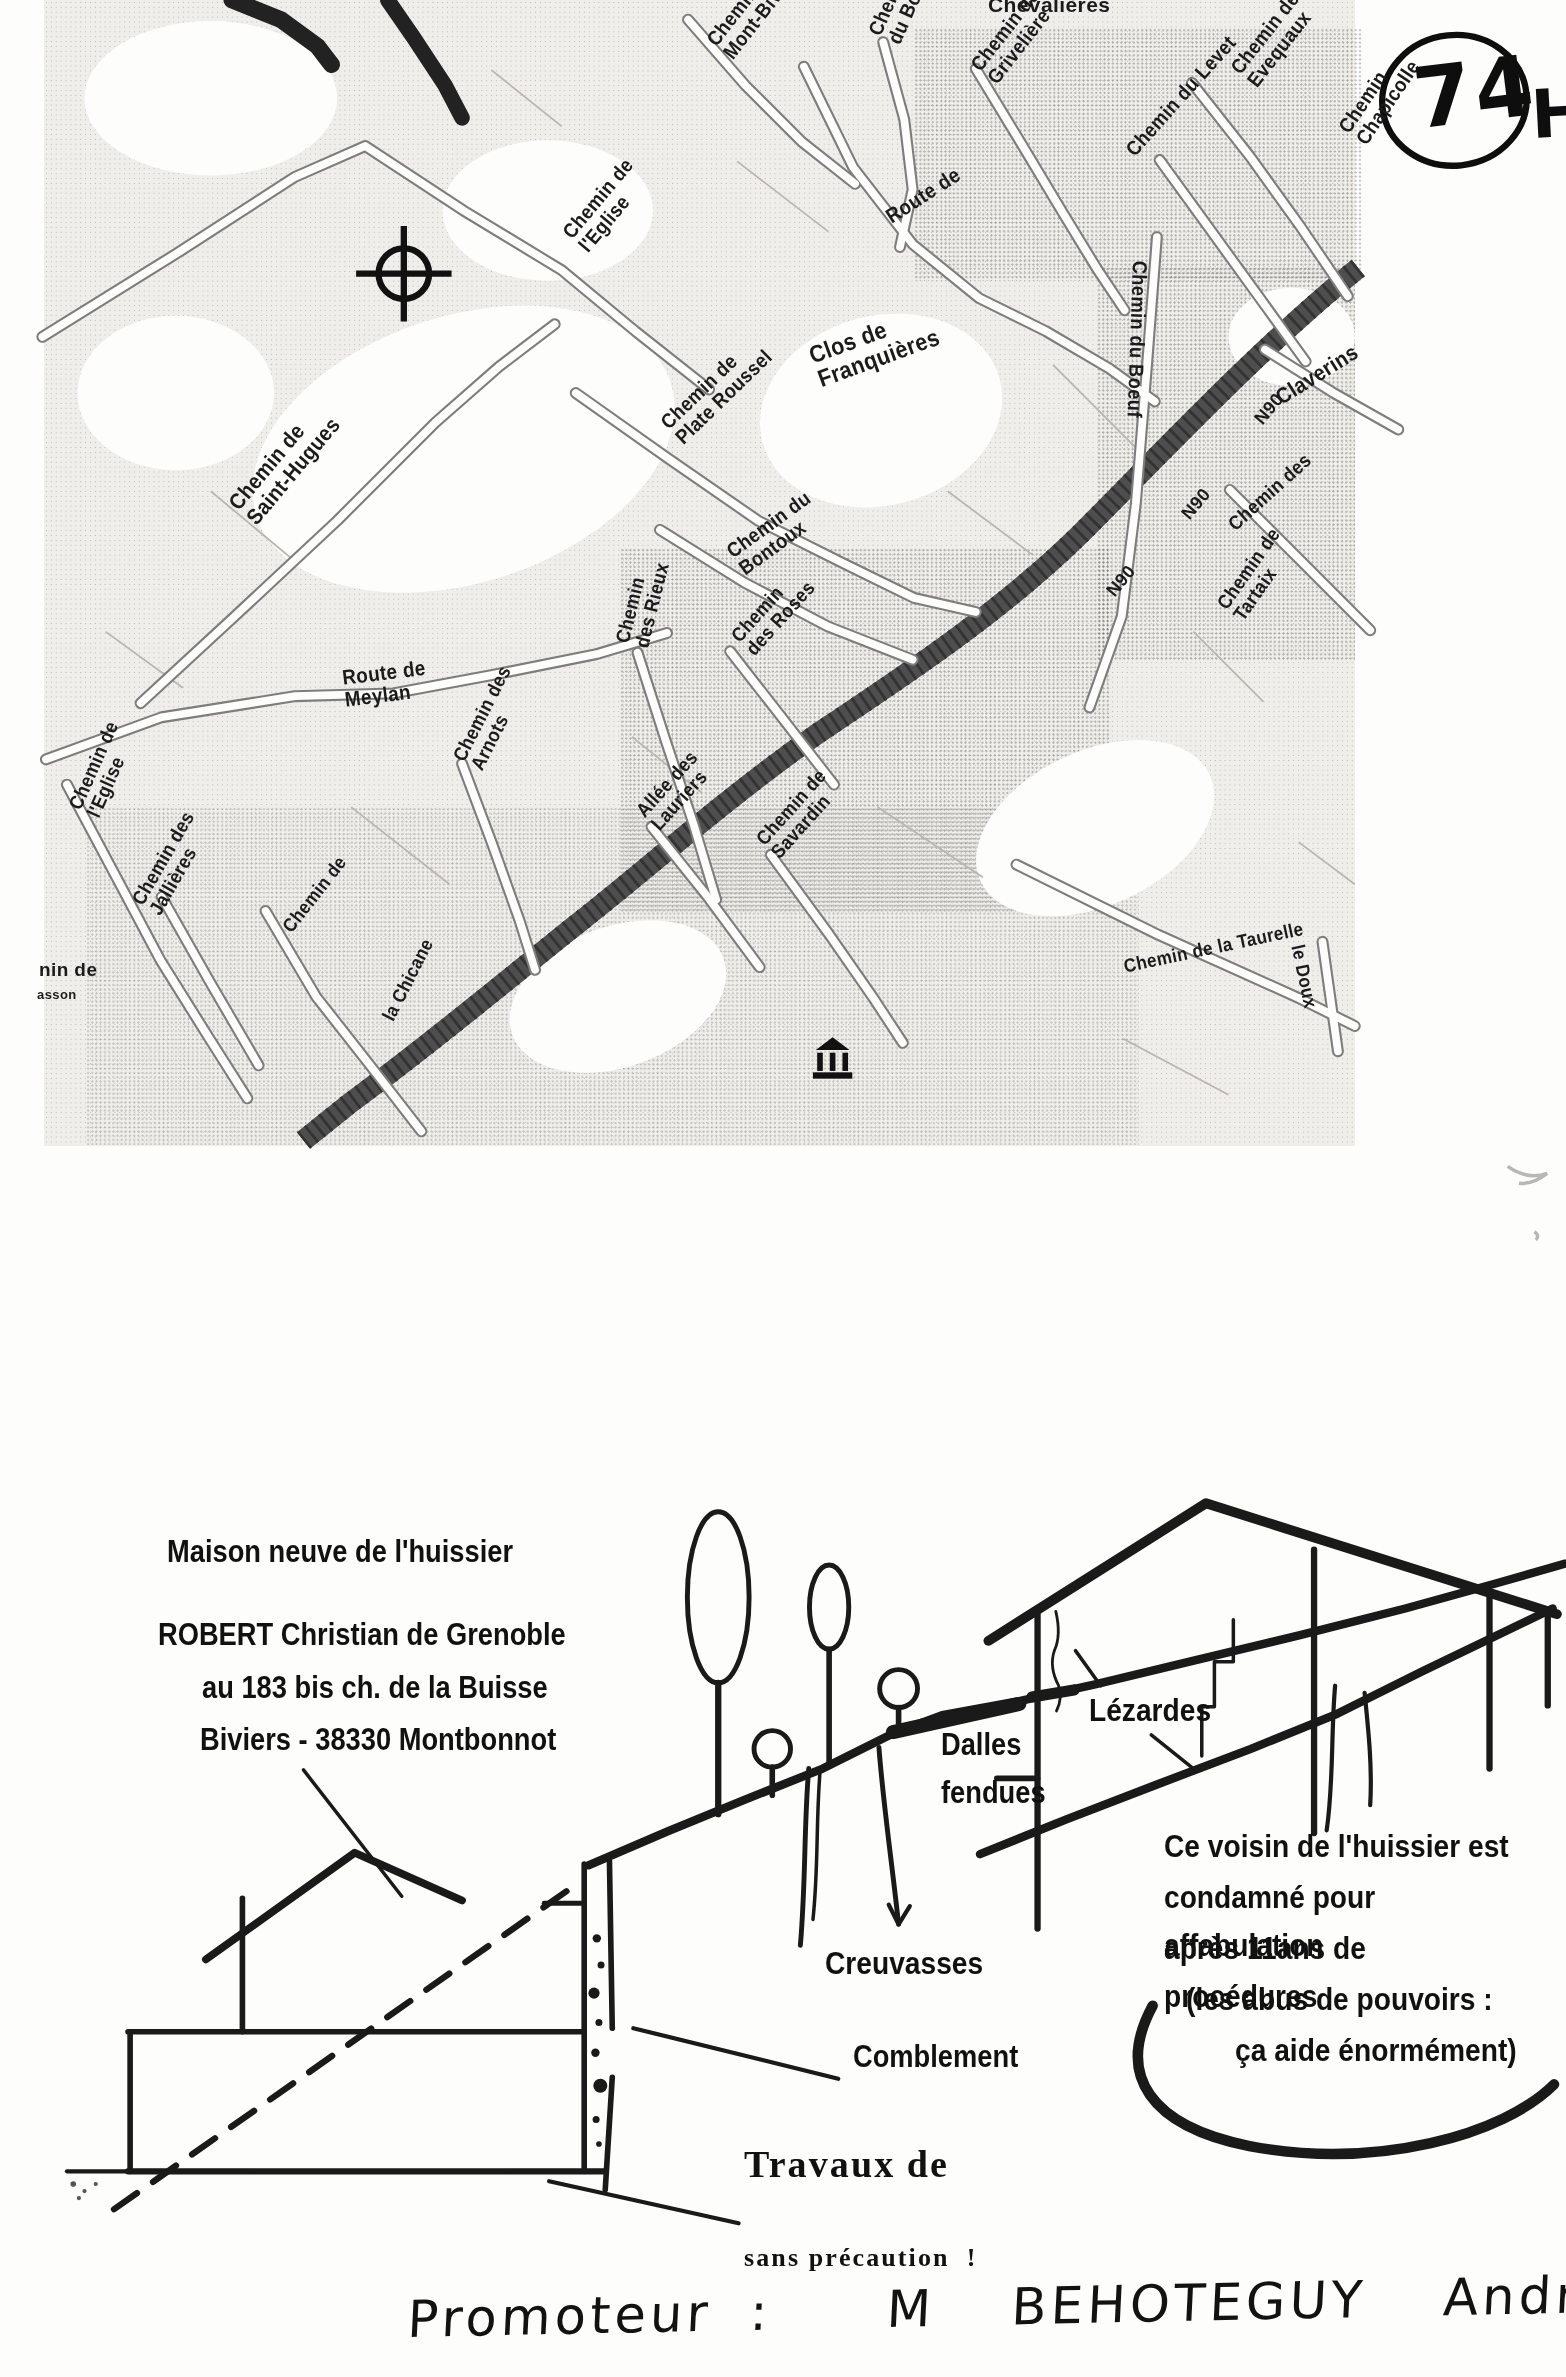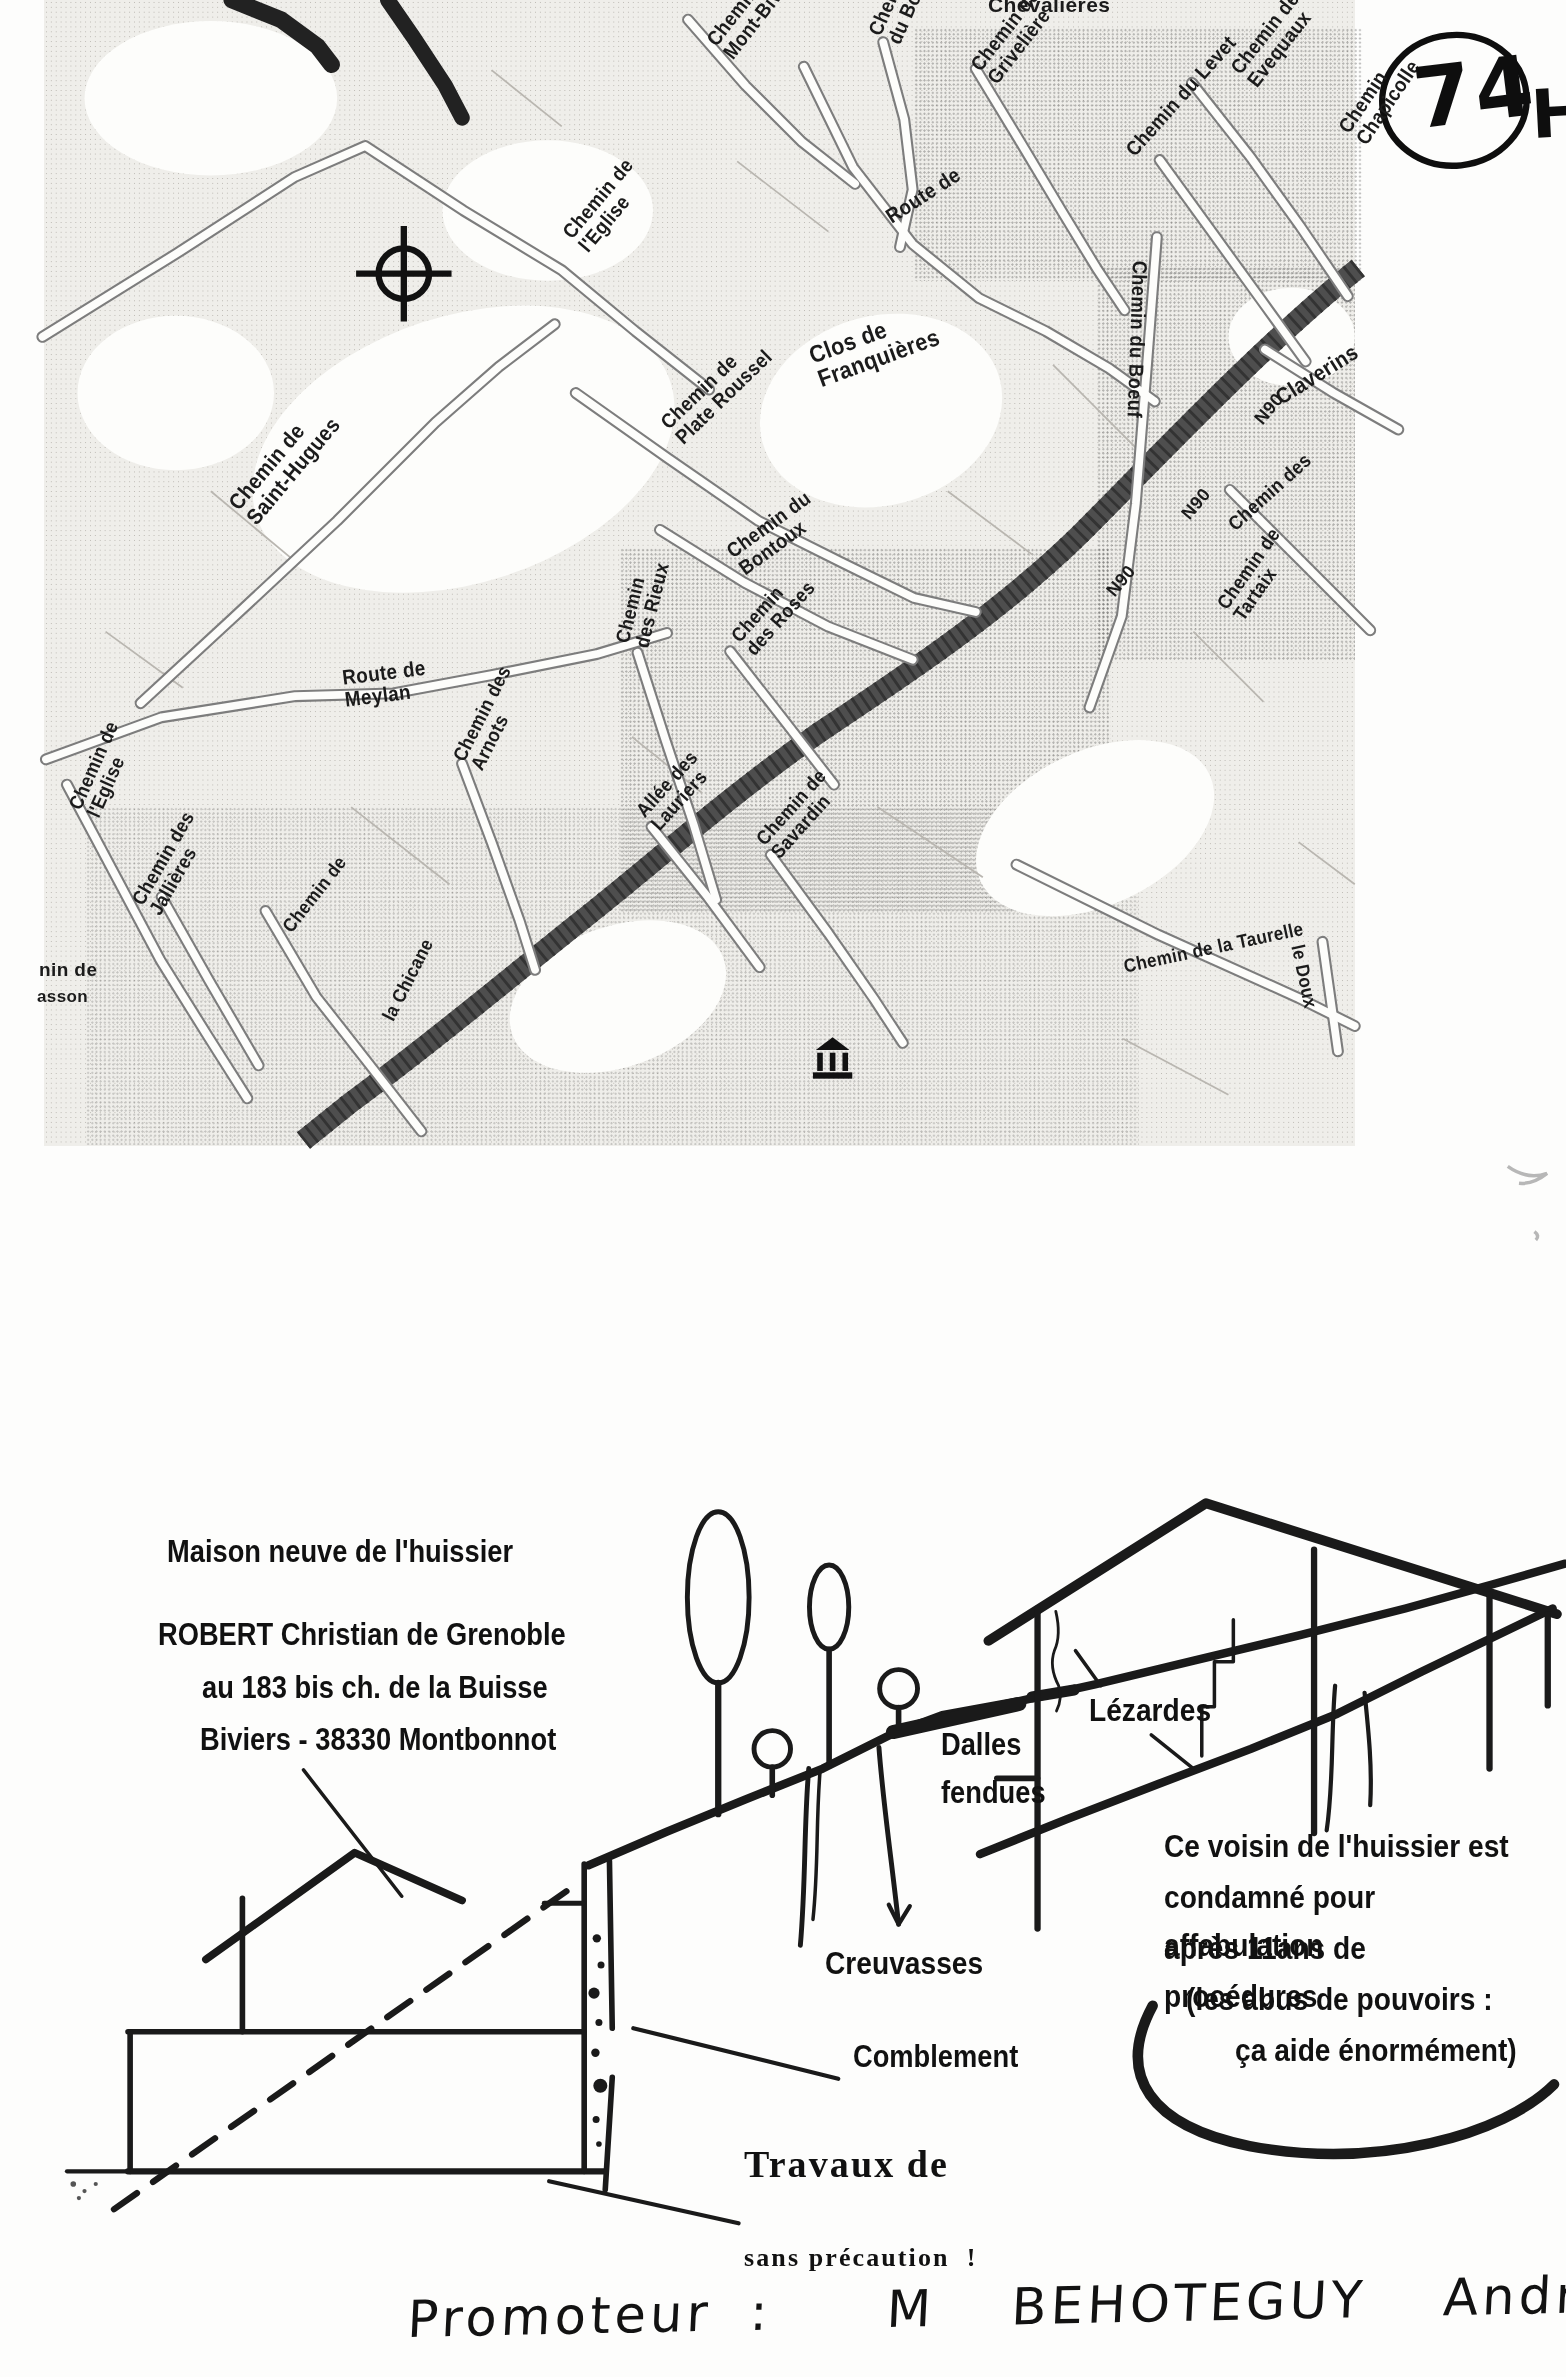--- a/index.html
+++ b/index.html
@@ -271,21 +271,21 @@
 Arnots</div>
   <div class="ml" style="left:632px;top:807px;font-size:19.7px;transform:rotate(-48deg) scaleX(.9);">Allée des
 Lauriers</div>
   <div class="ml" style="left:752px;top:835px;font-size:19.7px;transform:rotate(-48deg) scaleX(.9);">Chemin de
 Savardin</div>
   <div class="ml" style="left:65px;top:804px;font-size:19.7px;transform:rotate(-66deg) scaleX(.9);">Chemin de
 l'Eglise</div>
   <div class="ml" style="left:128px;top:898px;font-size:19.7px;transform:rotate(-60deg) scaleX(.9);">Chemin des
 Jallières</div>
   <div class="ml" style="left:39px;top:960px;font-size:19px;">nin de</div>
-  <div class="ml" style="left:37px;top:988px;font-size:17px;">asson</div>
+  <div class="ml" style="left:37px;top:988px;font-size:13px;">asson</div>
   <div class="ml" style="left:279px;top:924px;font-size:19px;transform:rotate(-52deg) scaleX(.9);">Chemin de</div>
   <div class="ml" style="left:379px;top:1015px;font-size:19px;transform:rotate(-63deg) scaleX(.9);">la Chicane</div>
   <div class="ml" style="left:1122px;top:957px;font-size:19px;transform:rotate(-12deg) scaleX(.9);">Chemin de  la Taurelle</div>
   <div class="ml" style="left:1307px;top:943px;font-size:19px;transform:rotate(78deg) scaleX(.9);">le Doux</div>
   <div class="ml" style="left:1251px;top:416px;font-size:18px;transform:rotate(-50deg);">N90</div>
   <div class="ml" style="left:1178px;top:511px;font-size:18px;transform:rotate(-50deg);">N90</div>
   <div class="ml" style="left:1103px;top:588px;font-size:18px;transform:rotate(-50deg);">N90</div>
 
   <div class="pagemark" style="left:1408px;top:51px;font-size:84px;font-weight:600;transform:rotate(-7deg);letter-spacing:2.8px;">74</div>
   <div class="pagemark" style="left:1529px;top:76px;font-size:67px;font-weight:600;transform:rotate(-3deg);">H</div>

